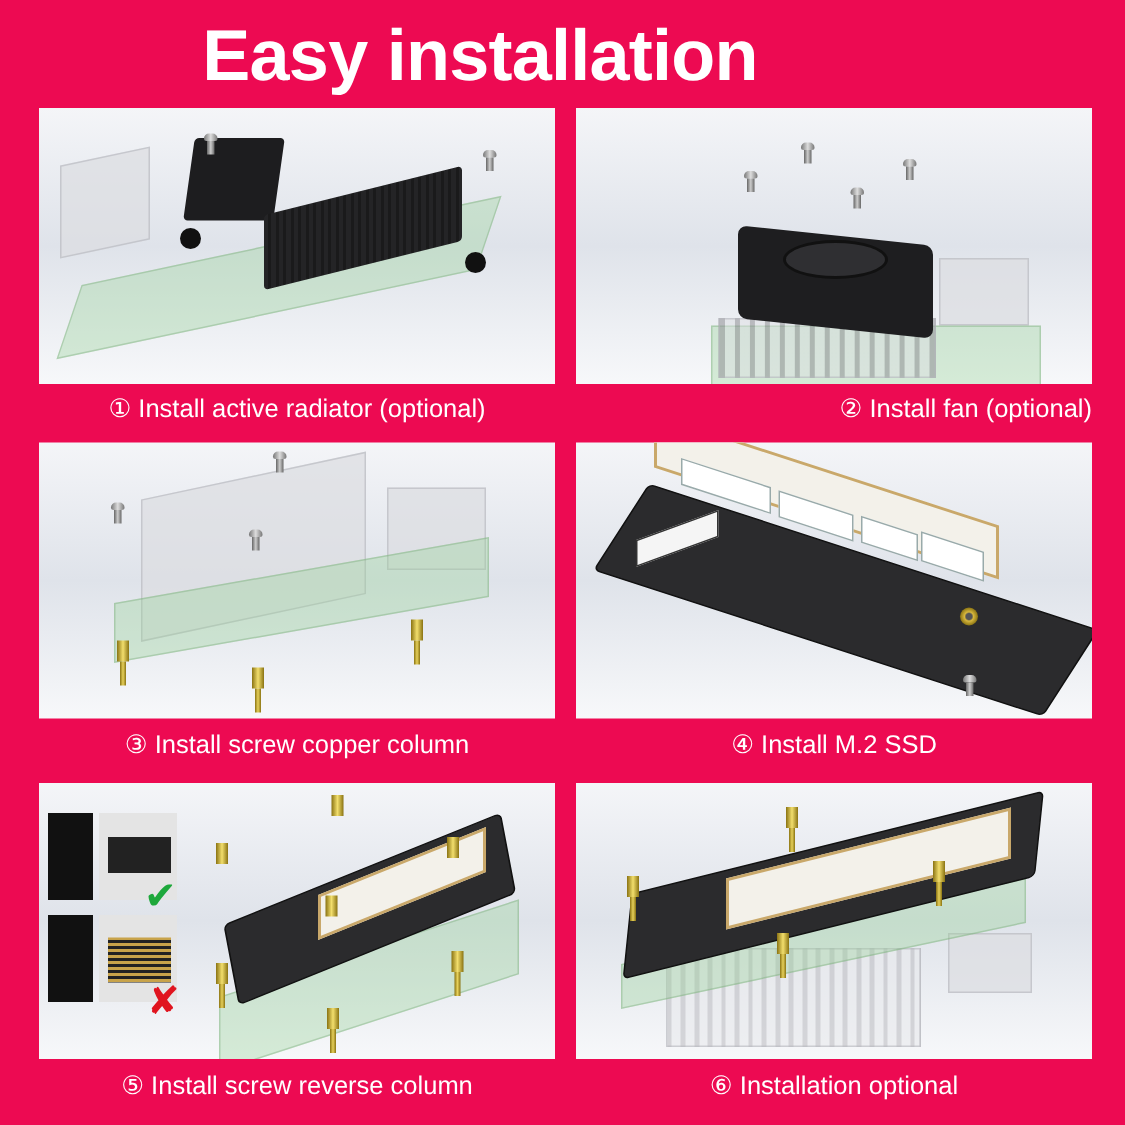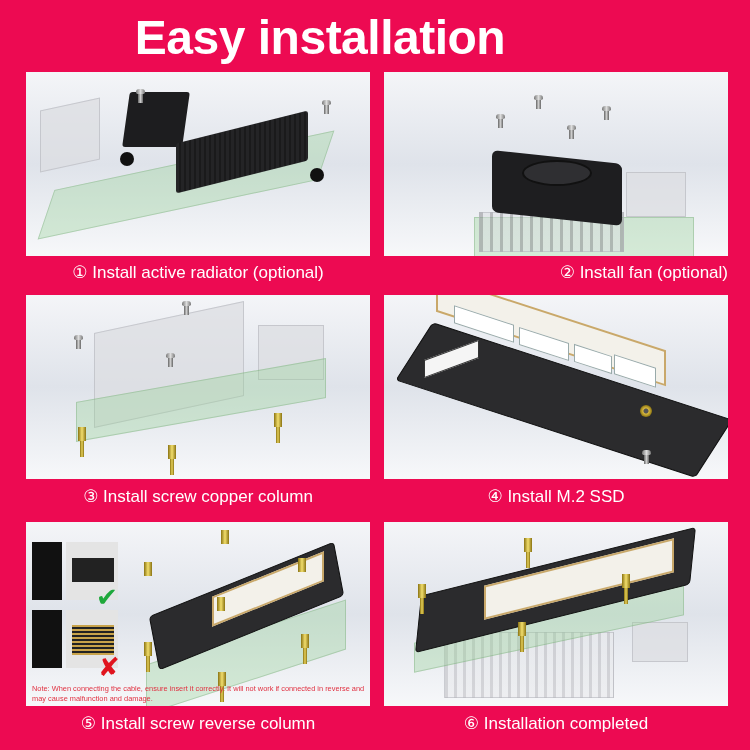--- a/index.html
+++ b/index.html
@@ -114,28 +114,27 @@
   <div class="board" style="left:120px;top:110px;width:200px;height:50px;transform:skewY(-18deg);"></div>
   <div class="blackplate" style="left:128px;top:55px;width:185px;height:58px;transform:skewY(-22deg) skewX(10deg);border-radius:4px;"></div>
   <div class="ssd" style="left:186px;top:52px;width:112px;height:30px;transform:skewY(-22deg);"></div>
   <div class="brass short" style="left:195px;top:8px;"></div>
   <div class="brass short" style="left:118px;top:40px;"></div>
   <div class="brass short" style="left:272px;top:36px;"></div>
   <div class="brass short" style="left:191px;top:75px;"></div>
   <div class="brass" style="left:118px;top:120px;"></div>
   <div class="brass" style="left:275px;top:112px;"></div>
   <div class="brass" style="left:192px;top:150px;"></div>
-  <div class="note">Note: When connecting the cable, ensure insert it correctly. It will not work if connected in reverse and may cause malfunction and damage.</div>
 </div>
 <div class="caption c5">⑤ Install screw reverse column</div>
 
 <div class="panel p6">
   <div class="ghost" style="left:60px;top:110px;width:170px;height:66px;background:repeating-linear-gradient(90deg,rgba(190,190,195,0.6) 0 3px,rgba(232,233,236,0.6) 3px 9px);"></div>
   <div class="ghost" style="left:248px;top:100px;width:56px;height:40px;"></div>
   <div class="board" style="left:30px;top:92px;width:270px;height:30px;transform:skewY(-12deg);"></div>
   <div class="blackplate" style="left:34px;top:40px;width:275px;height:56px;transform:skewY(-14deg) skewX(-6deg);border-radius:4px;"></div>
   <div class="ssd" style="left:100px;top:40px;width:190px;height:34px;transform:skewY(-14deg);"></div>
   <div class="brass" style="left:140px;top:16px;height:30px;"></div>
   <div class="brass" style="left:34px;top:62px;height:44px;"></div>
   <div class="brass" style="left:238px;top:52px;height:44px;"></div>
   <div class="brass" style="left:134px;top:100px;height:44px;"></div>
 </div>
-<div class="caption c6">⑥ Installation completed</div>
+<div class="caption c6">⑥ Installation optional</div>
 
 </body></html>

